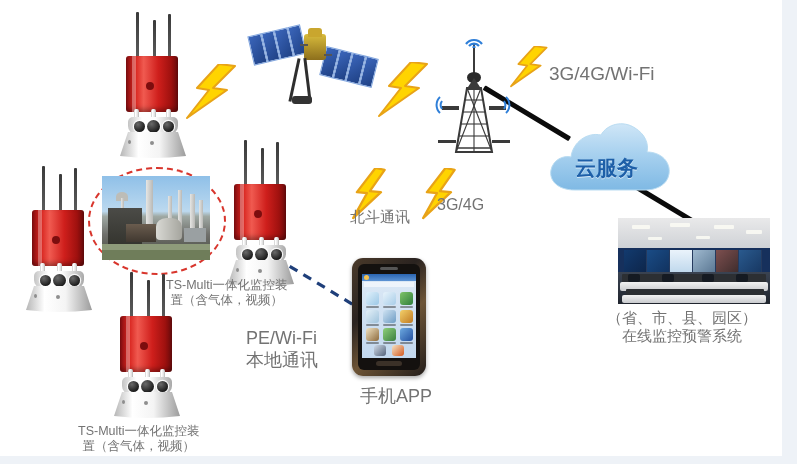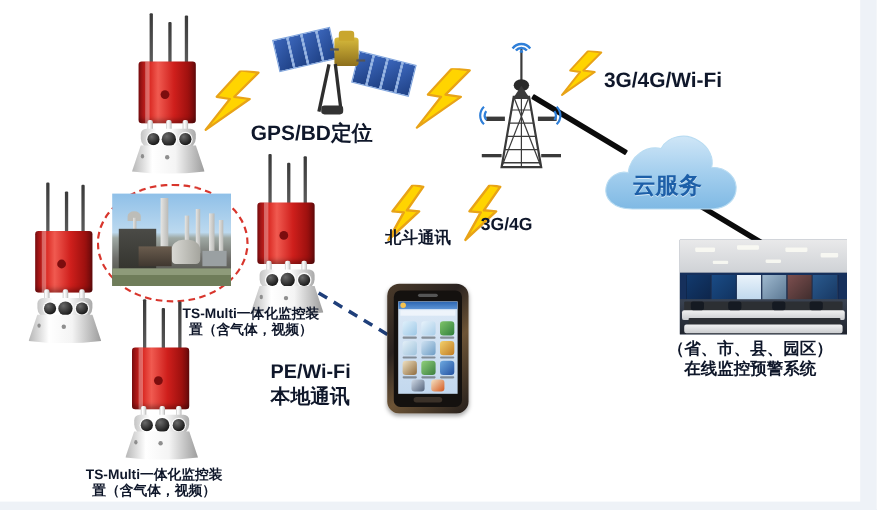--- a/index.html
+++ b/index.html
@@ -10,22 +10,22 @@
     overflow:hidden;
   }
   #stage{
     position:absolute;left:0;top:0;width:782px;height:456px;
     background:#ffffff;
     overflow:hidden;
   }
   .abs{position:absolute;}
   .lbl{
     position:absolute;
-    color:#0f172a;
-    font-weight:bold;
+    color:#737373;
+    font-weight:normal;
     line-height:1.22;
     white-space:pre;
     letter-spacing:0px;
   }
   
   .device{position:absolute;}
   .dev-ant{position:absolute;background:linear-gradient(to bottom,#3a3a3a,#6b6b6b);border-radius:1px;}
   .dev-body{
     position:absolute;
     background:linear-gradient(to right,#8d0f12 0%,#d8251f 18%,#f05a50 34%,#cf1f1c 62%,#a0110f 86%,#6f0b0c 100%);
@@ -388,22 +388,22 @@
       <div class="ph-icon" style="left:38px;top:54px;width:13px;height:13px;background:linear-gradient(135deg,#6da9e0,#2350a0);"></div>
       <div class="ph-lbl" style="left:4px;top:68px;width:13px;"></div>
       <div class="ph-lbl" style="left:21px;top:68px;width:13px;"></div>
       <div class="ph-lbl" style="left:38px;top:68px;width:13px;"></div>
 
       <div class="ph-icon" style="left:12px;top:71px;width:12px;height:11px;background:linear-gradient(135deg,#cfd9e6,#53627a);"></div>
       <div class="ph-icon" style="left:30px;top:71px;width:12px;height:11px;background:linear-gradient(135deg,#f4e3c4,#d4581f);"></div>
     </div>
     <div class="abs" style="left:24px;top:103px;width:26px;height:5px;background:#3b3128;border-radius:3px;"></div>
   </div>
-
-  <div class="lbl" style="left:228px;top:110px;font-size:19px;">GPS/BD定位</div>
+  <div class="lbl" style="left:360px;top:386px;font-size:18px;">手机APP</div>
+
   <div class="lbl" style="left:350px;top:208px;font-size:15px;">北斗通讯</div>
   <div class="lbl" style="left:437px;top:195px;font-size:16px;">3G/4G</div>
   <div class="lbl" style="left:549px;top:62px;font-size:19px;">3G/4G/Wi-Fi</div>
   <div class="lbl" style="left:246px;top:328px;font-size:18px;">PE/Wi-Fi
 本地通讯</div>
   <div class="lbl" style="left:607px;top:309px;font-size:15px;text-align:center;">（省、市、县、园区）
 在线监控预警系统</div>
 
 </div>
 

